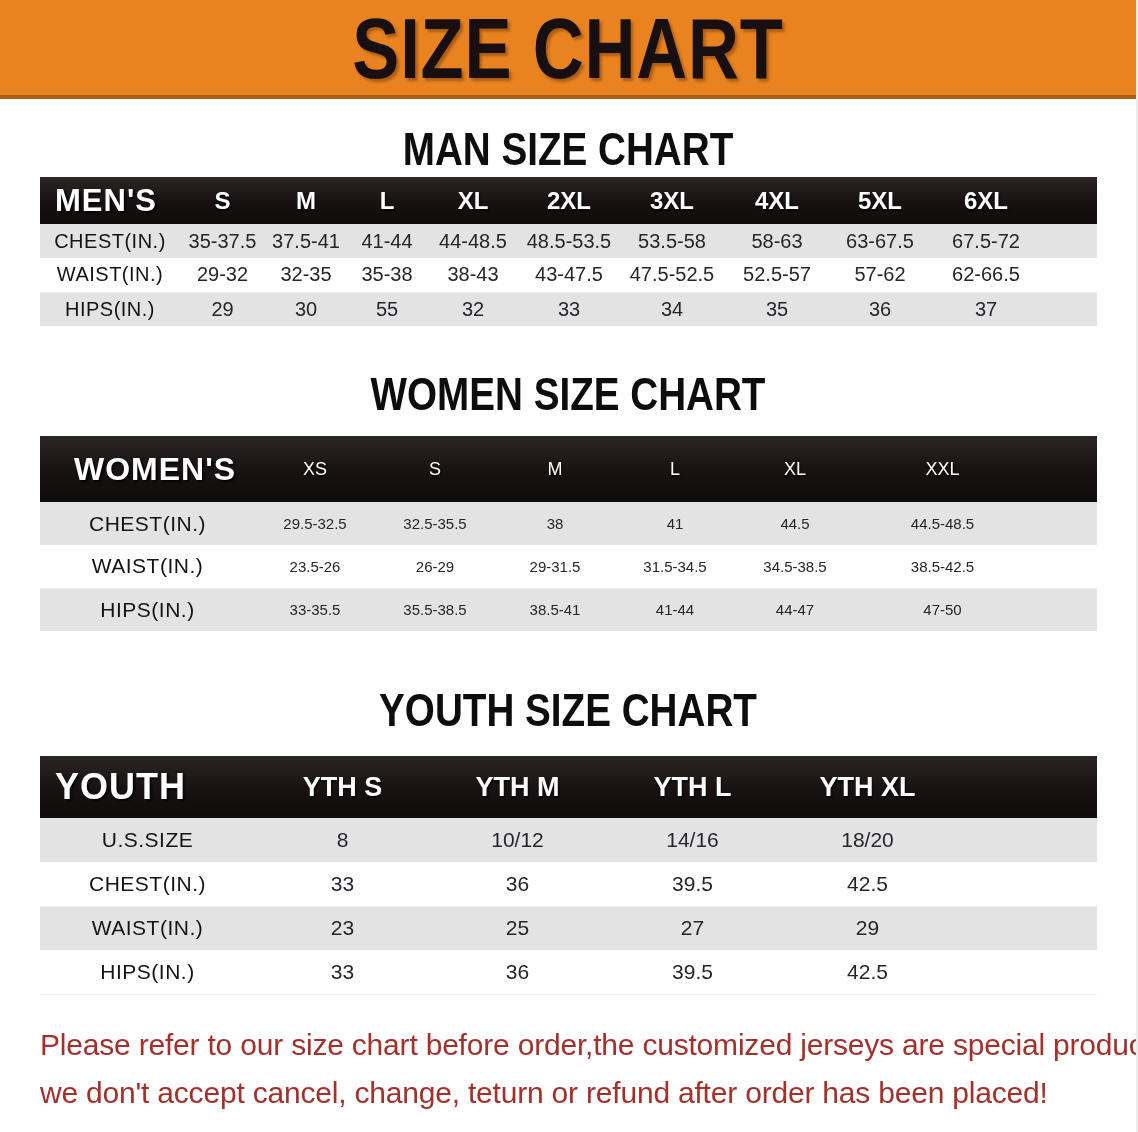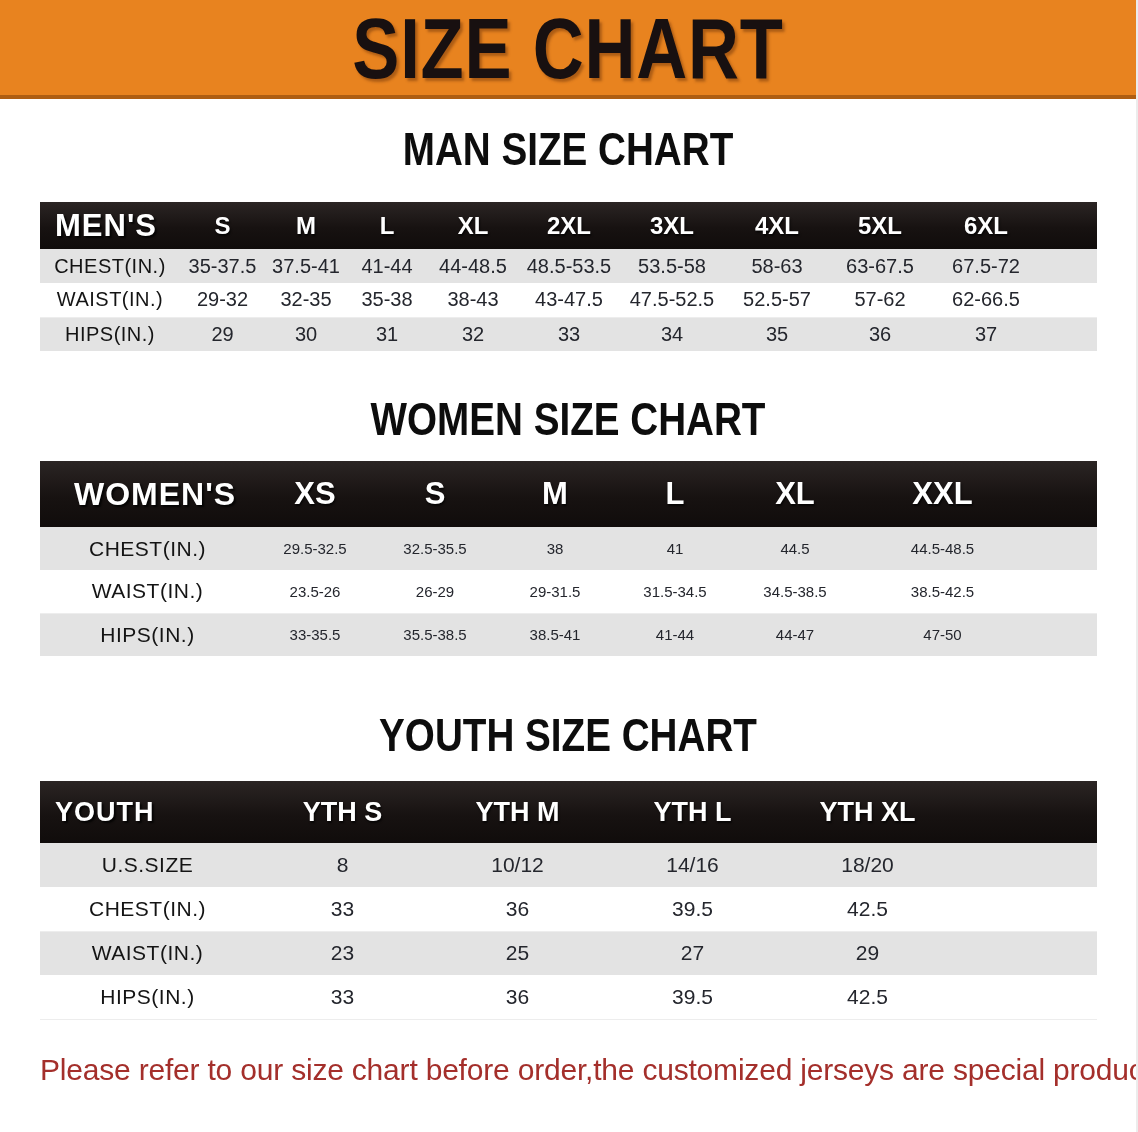--- a/index.html
+++ b/index.html
@@ -41,43 +41,43 @@
     white-space:nowrap;
   }
   .title-man{margin-top:26px;}
   .title-women{margin-top:44px;}
   .title-youth{margin-top:55px;}
 
   table.size-table{
     border-collapse:collapse;table-layout:fixed;
     margin-left:40px;width:1057px;
   }
-  table.men{margin-top:29px;}
+  table.men{margin-top:4px;}
   table.women{margin-top:18px;}
   table.youth{margin-top:22px;}
 
   .size-table thead th{
     background:linear-gradient(180deg,#2b2524 0%,#171211 55%,#100c0b 100%);
     background-color:var(--bar-black);
     color:#fff;vertical-align:middle;white-space:nowrap;overflow:hidden;
   }
   .size-table th.head-label{
     text-align:left;padding-left:15px;
     font-weight:bold;letter-spacing:1px;
     text-shadow:2px 2px 2px rgba(0,0,0,0.8);
   }
   table.men  th.head-label{font-size:31px;}
   table.women th.head-label{font-size:32px;text-align:center;}
-  table.youth th.head-label{font-size:27px;}
+  table.youth th.head-label{font-size:36px;}
   .size-table th.head-size{
     text-align:center;font-weight:bold;
     text-shadow:1px 2px 2px rgba(0,0,0,0.7);
   }
   table.men  th.head-size{font-size:24px;}
-  table.women th.head-size{font-size:31px;font-weight:bold;}
+  table.women th.head-size{font-size:18px;font-weight:normal;}
   table.youth th.head-size{font-size:27px;font-weight:bold;}
 
   table.men  thead tr{height:47px;}
   table.women thead tr{height:66px;}
   table.youth thead tr{height:62px;}
   table.men  tbody tr{height:34px;}
   table.women tbody tr{height:43px;}
   table.youth tbody tr{height:44px;}
 
   .size-table tbody tr.stripe td{background:var(--row-gray);}
@@ -165,21 +165,21 @@
         <td class="cell">47.5-52.5</td>
         <td class="cell">52.5-57</td>
         <td class="cell">57-62</td>
         <td class="cell">62-66.5</td>
         <td class="cell trail"></td>
       </tr>
       <tr class="stripe">
         <td class="row-label">HIPS(IN.)</td>
         <td class="cell">29</td>
         <td class="cell">30</td>
-        <td class="cell">31</td>
+        <td class="cell">55</td>
         <td class="cell">32</td>
         <td class="cell">33</td>
         <td class="cell">34</td>
         <td class="cell">35</td>
         <td class="cell">36</td>
         <td class="cell">37</td>
         <td class="cell trail"></td>
       </tr>
     </tbody>
 </table>
@@ -295,13 +295,14 @@
         <td class="cell">36</td>
         <td class="cell">39.5</td>
         <td class="cell">42.5</td>
         <td class="cell trail"></td>
       </tr>
     </tbody>
 </table>
 
 <footer class="disclaimer">
   <p>Please refer to our size chart before order,the customized jerseys are special products,</p>
+  <p>we don't accept cancel, change, teturn or refund after order has been placed!</p>
 </footer>
 
 </body></html>

